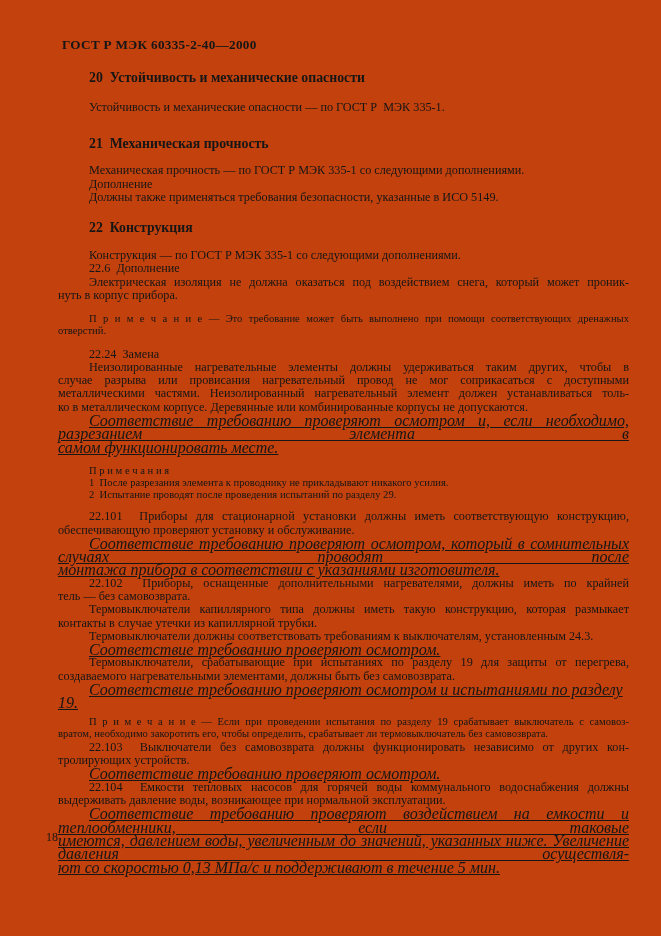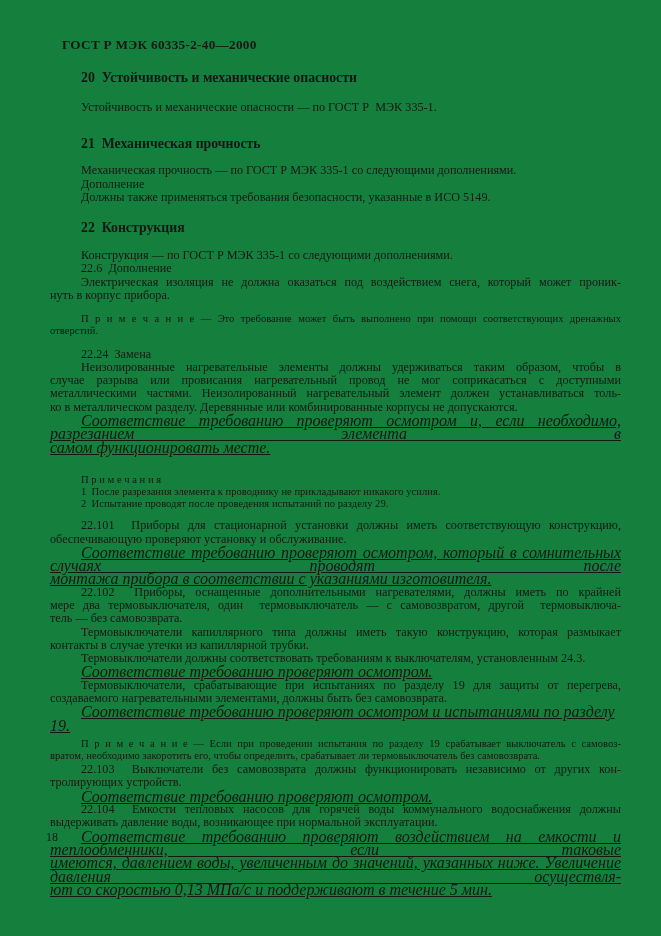--- a/index.html
+++ b/index.html
@@ -5,37 +5,37 @@
 <style>
   html, body {
     margin: 0;
     padding: 0;
     background: #ffffff;
   }
   .page {
     position: relative;
     width: 661px;
     height: 936px;
-    background: #15803d;
+    background: #c2410c;
     color: #161616;
     font-family: "Liberation Serif", "DejaVu Serif", serif;
     overflow: hidden;
   }
   .running-header {
     position: absolute;
     left: 62px;
     top: 37px;
     font-size: 13.2px;
     font-weight: bold;
     letter-spacing: 0.3px;
     white-space: nowrap;
   }
   .content {
     position: absolute;
-    left: 50px;
+    left: 58px;
     top: 50px;
     width: 571px;
   }
   .block { margin: 0; }
   .block .line {
     font-size: 12.2px;
     line-height: 13.3px;
     white-space: normal;
   }
   .block .line.first { text-indent: 31px; }
@@ -108,49 +108,48 @@
         <div class="line">нуть в корпус прибора.</div>
       </div>
       <div class="block note" style="margin-top: 11px;">
         <div class="line first just">П р и м е ч а н и е — Это требование может быть выполнено при помощи соответствующих дренажных</div>
         <div class="line">отверстий.</div>
       </div>
       <div class="block para" style="margin-top: 10px;">
         <div class="line first">22.24&nbsp; Замена</div>
       </div>
       <div class="block para">
-        <div class="line first just">Неизолированные нагревательные элементы должны удерживаться таким образом, чтобы в</div>
+        <div class="line first just">Неизолированные нагревательные элементы должны удерживаться таким других, чтобы в</div>
         <div class="line just">случае разрыва или провисания нагревательный провод не мог соприкасаться с доступными</div>
         <div class="line just">металлическими частями. Неизолированный нагревательный элемент должен устанавливаться толь-</div>
-        <div class="line">ко в металлическом разделу. Деревянные или комбинированные корпусы не допускаются.</div>
+        <div class="line">ко в металлическом корпусе. Деревянные или комбинированные корпусы не допускаются.</div>
       </div>
       <div class="block italic">
         <div class="line first just">Соответствие требованию проверяют осмотром и, если необходимо, разрезанием элемента в</div>
         <div class="line">самом функционировать месте.</div>
       </div>
-      <div class="block note" style="margin-top: 20px;">
+      <div class="block note" style="margin-top: 11px;">
         <div class="line first">П р и м е ч а н и я</div>
       </div>
       <div class="block note">
         <div class="line first">1&nbsp; После разрезания элемента к проводнику не прикладывают никакого усилия.</div>
       </div>
       <div class="block note">
         <div class="line first">2&nbsp; Испытание проводят после проведения испытаний по разделу 29.</div>
       </div>
       <div class="block para" style="margin-top: 9px;">
         <div class="line first just">22.101&nbsp; Приборы для стационарной установки должны иметь соответствующую конструкцию,</div>
         <div class="line">обеспечивающую проверяют установку и обслуживание.</div>
       </div>
       <div class="block italic">
         <div class="line first just">Соответствие требованию проверяют осмотром, который в сомнительных случаях проводят после</div>
         <div class="line">монтажа прибора в соответствии с указаниями изготовителя.</div>
       </div>
       <div class="block para">
         <div class="line first just">22.102&nbsp; Приборы, оснащенные дополнительными нагревателями, должны иметь по крайней</div>
-        <div class="line just">мере два термовыключателя, один&nbsp; термовыключатель — с самовозвратом, другой&nbsp; термовыключа-</div>
         <div class="line">тель — без самовозврата.</div>
       </div>
       <div class="block para">
         <div class="line first just">Термовыключатели капиллярного типа должны иметь такую конструкцию, которая размыкает</div>
         <div class="line">контакты в случае утечки из капиллярной трубки.</div>
       </div>
       <div class="block para">
         <div class="line first">Термовыключатели должны соответствовать требованиям к выключателям, установленным 24.3.</div>
       </div>
       <div class="block italic">

